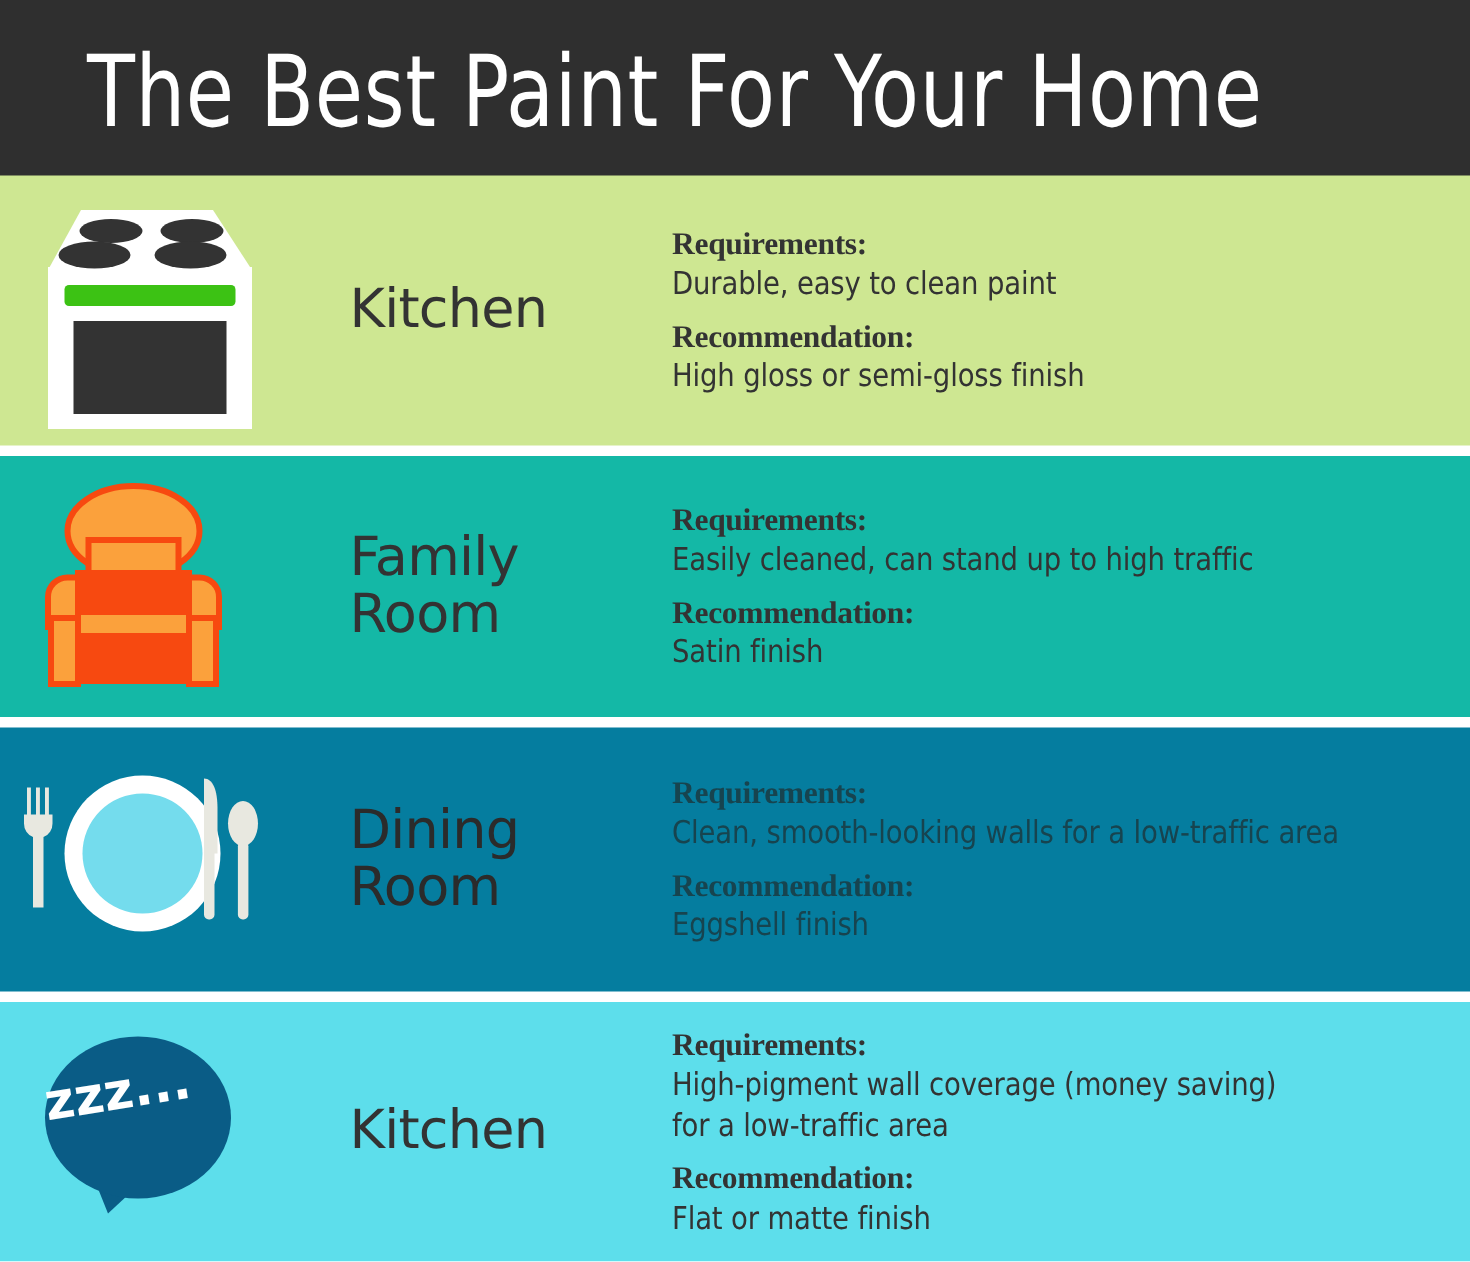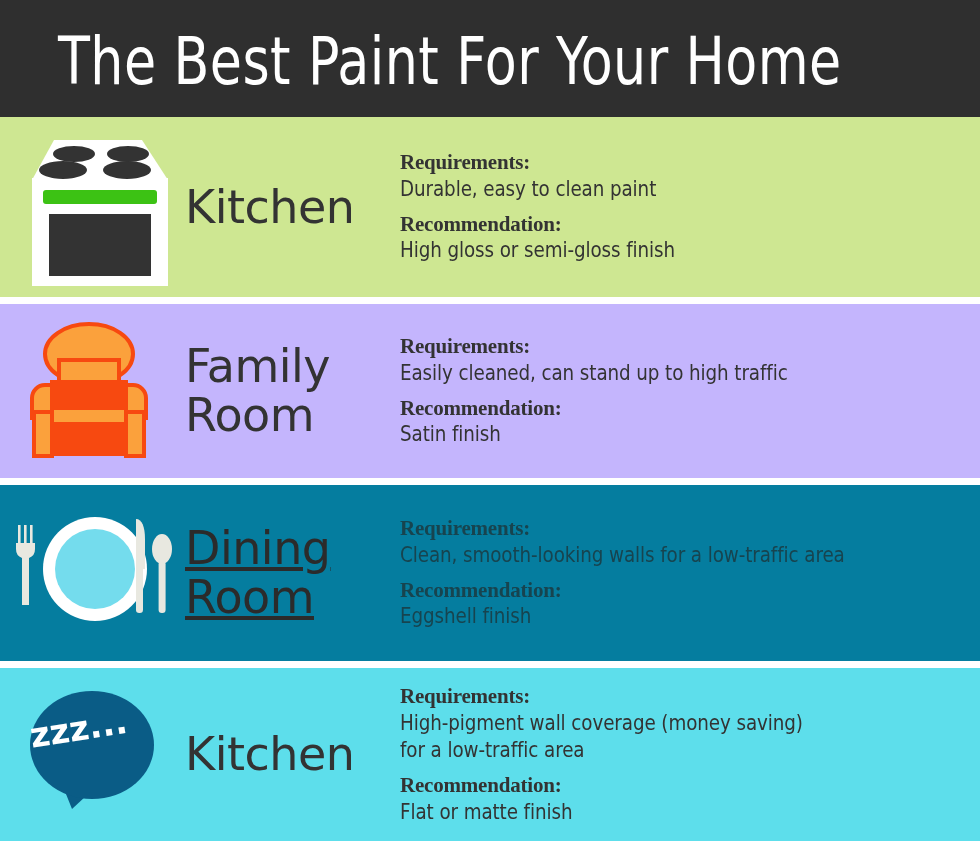--- a/index.html
+++ b/index.html
@@ -44,41 +44,42 @@
 
   
   .band {
     position: absolute;
     left: 0;
     width: 980px;
     display: flex;
     align-items: center;
   }
   .band-kitchen { top: 117px;  height: 180px; background: #cee792; }
-  .band-family  { top: 304px;  height: 174px; background: #c4b5fd; }
+  .band-family  { top: 304px;  height: 174px; background: #14b8a6; }
   .band-dining  { top: 485px;  height: 176px; background: #057d9f; }
   .band-bedroom { top: 668px;  height: 173px; background: #5ddeeb; }
 
   .band-icon {
     position: relative;
     width: 185px;
     height: 100%;
     flex: 0 0 185px;
   }
 
   .band-label {
     flex: 0 0 210px;
     color: #333333;
     font-family: "DejaVu Sans", "Liberation Sans", sans-serif;
-    font-size: 46px;
+    font-size: 36px;
     font-weight: 400;
     line-height: 1.06;
     letter-spacing: -0.5px;
-  }
-  .band-dining .band-label { color: #2b2b2b; text-decoration: underline; }
+    margin-left: 48px;
+  }
+  .band-dining .band-label { color: #2b2b2b; }
 
   .band-text {
     flex: 1 1 auto;
     padding-left: 5px;
     padding-right: 20px;
     color: #333333;
   }
   .band-dining .band-text { color: #17444f; }
 
   .req-head, .rec-head {

